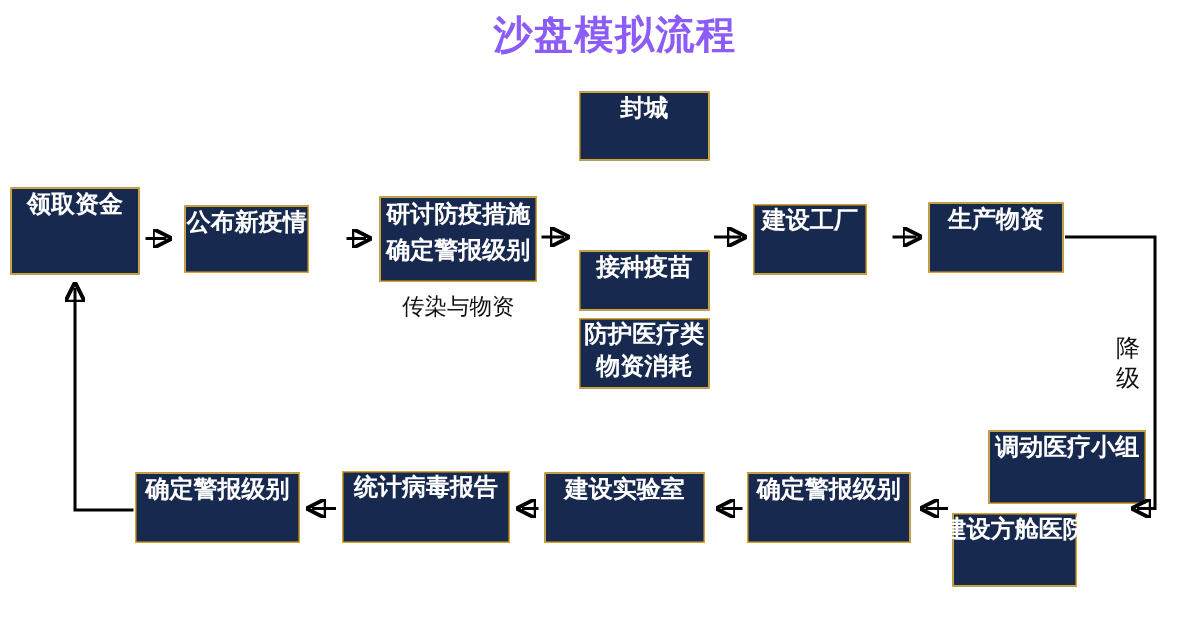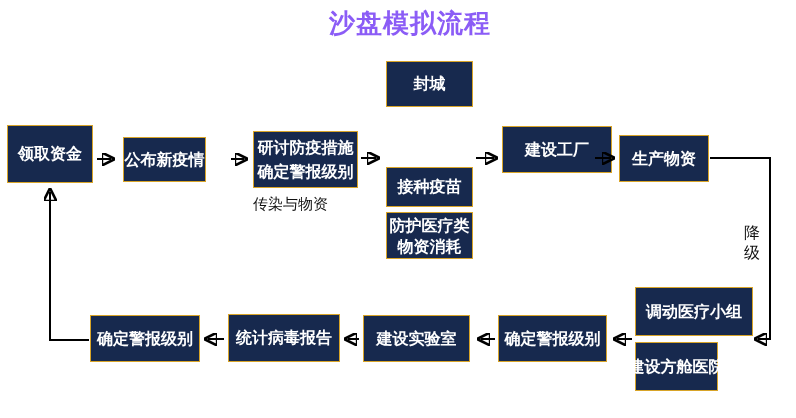--- a/index.html
+++ b/index.html
@@ -19,21 +19,20 @@
     font-size: 26px;
     font-weight: bold;
     color: #8b5cf6;
     letter-spacing: 1px;
   }
   .node {
     position: absolute;
     display: flex;
     flex-direction: column;
     align-items: center;
-    justify-content: center;
     background: #17294e;
     border: 1.5px solid #d8a428;
     box-sizing: border-box;
     color: #ffffff;
     font-weight: bold;
     font-size: 16px;
     text-align: center;
     line-height: 22px;
     white-space: nowrap;
   }
@@ -92,29 +91,29 @@
 
   <div class="node" style="left:386px; top:167px; width:87px; height:40px;">
     <span class="line">接种疫苗</span>
   </div>
 
   <div class="node two-line" style="left:386px; top:212px; width:87px; height:47px; line-height:21px;">
     <span class="line" style="line-height:21px;">防护医疗类</span>
     <span class="line" style="line-height:21px;">物资消耗</span>
   </div>
 
-  <div class="node" style="left:502px; top:126px; width:110px; height:47px;">
+  <div class="node" style="left:502px; top:136px; width:76px; height:47px;">
     <span class="line">建设工厂</span>
   </div>
 
   <div class="node" style="left:619px; top:135px; width:90px; height:47px;">
     <span class="line">生产物资</span>
   </div>
 
-  <div class="node" style="left:635px; top:287px; width:118px; height:49px;">
+  <div class="node" style="left:659px; top:287px; width:105px; height:49px;">
     <span class="line">调动医疗小组</span>
   </div>
 
   <div class="node" style="left:635px; top:342px; width:83px; height:49px;">
     <span class="line">建设方舱医院</span>
   </div>
 
   <div class="node" style="left:498px; top:315px; width:109px; height:47px;">
     <span class="line">确定警报级别</span>
   </div>
@@ -124,21 +123,21 @@
   </div>
 
   <div class="node" style="left:228px; top:314px; width:112px; height:48px;">
     <span class="line">统计病毒报告</span>
   </div>
 
   <div class="node" style="left:90px; top:315px; width:110px; height:47px;">
     <span class="line">确定警报级别</span>
   </div>
 
-  <div class="caption" style="left:253px; top:195px; width:105px; ">传染与物资</div>
+  <div class="caption" style="left:253px; top:195px; width:105px; text-align:center;">传染与物资</div>
 
   <div class="caption vertical" style="left:743px; top:223px;">降级</div>
 
   <svg class="arrows" viewBox="0 0 796 418">
     <defs>
       <marker id="ah" viewBox="0 0 10 10" refX="7" refY="5" markerWidth="6.5" markerHeight="6.5" orient="auto-start-reverse">
         <path d="M0,0 L10,5 L0,10 z" fill="#000000" stroke="none"></path>
       </marker>
     </defs>
 

